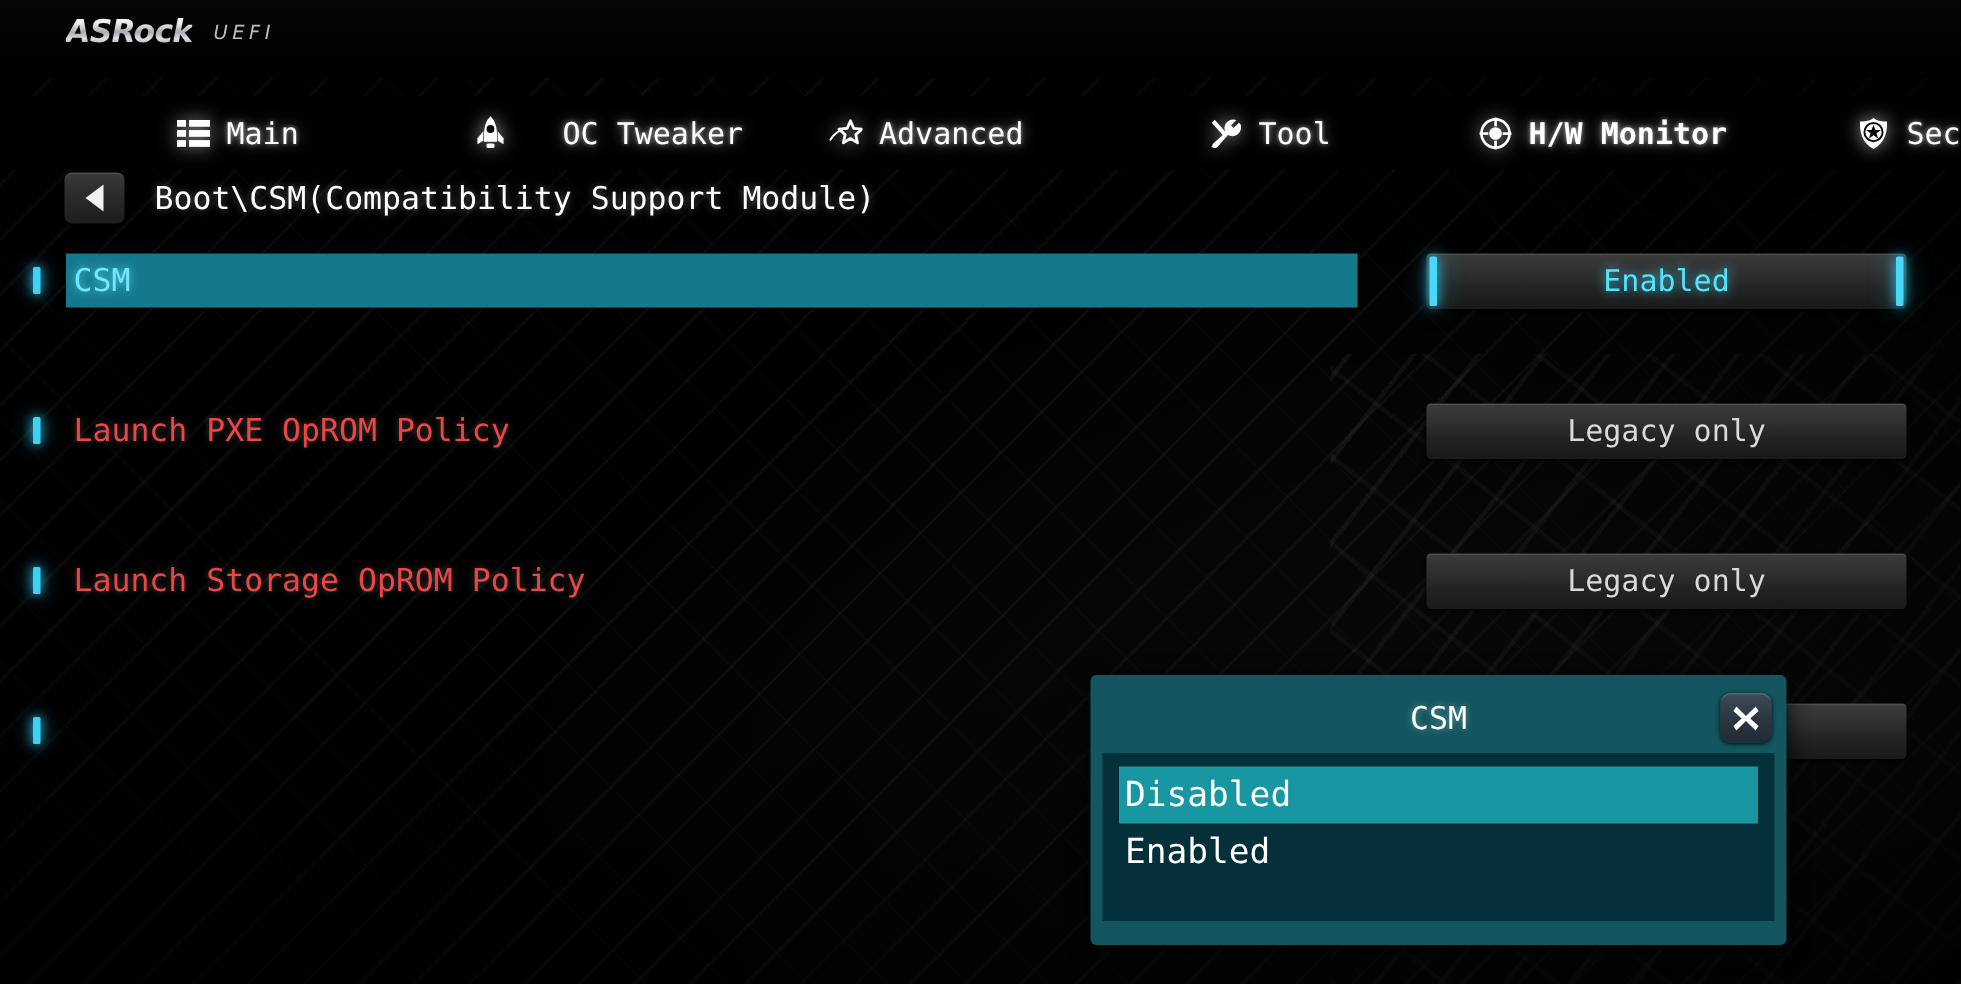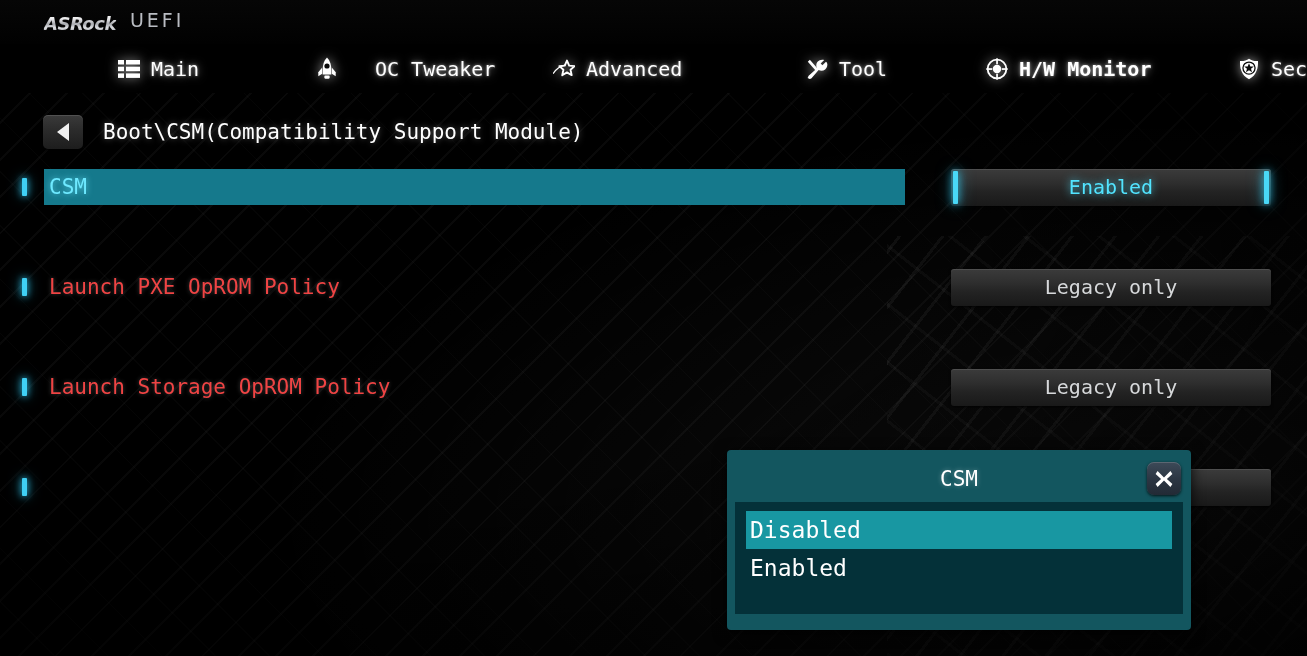--- a/index.html
+++ b/index.html
@@ -36,36 +36,37 @@
   }
 
   
   #header{
     position:absolute; left:0; top:0; width:100%; height:52px;
     background:linear-gradient(to bottom,#060606 0%,#000 100%);
   }
   #logo-wrap{ position:absolute; left:44px; top:9px; display:flex; align-items:flex-end; gap:14px; }
   #asrock-logo{
     font-family:"DejaVu Sans", sans-serif;
-    font-size:18px; font-weight:bold; font-style:italic;
+    font-size:21px; font-weight:bold; font-style:italic;
     letter-spacing:-.5px;
     background:linear-gradient(to bottom,#ffffff 0%,#e8e8ea 28%,#9a9ca2 52%,#d8dade 70%,#6e7076 100%);
     -webkit-background-clip:text; background-clip:text;
     color:transparent; -webkit-text-fill-color:transparent;
     text-shadow:0 0 1px rgba(255,255,255,.15);
   }
   #uefi-label{
     font-family:"DejaVu Sans", sans-serif;
-    font-size:19px; letter-spacing:3px; color:#b9bcc2;
+    font-size:13px; letter-spacing:3px; color:#b9bcc2;
     padding-bottom:3px;
+    font-style:italic;
   }
 
   
   #navbar{
-    position:absolute; left:0; top:44px; width:100%; height:49px;
+    position:absolute; left:0; top:64px; width:100%; height:49px;
     background:#000;
     display:flex; align-items:center;
   }
   .nav-tab{
     display:flex; align-items:center; gap:11px;
     color:#ffffff; font-size:20px; white-space:nowrap;
     text-shadow:0 0 9px rgba(255,255,255,.55), 0 0 3px rgba(255,255,255,.5);
     cursor:pointer; flex:0 0 auto;
   }
   .nav-tab .nav-icon{

